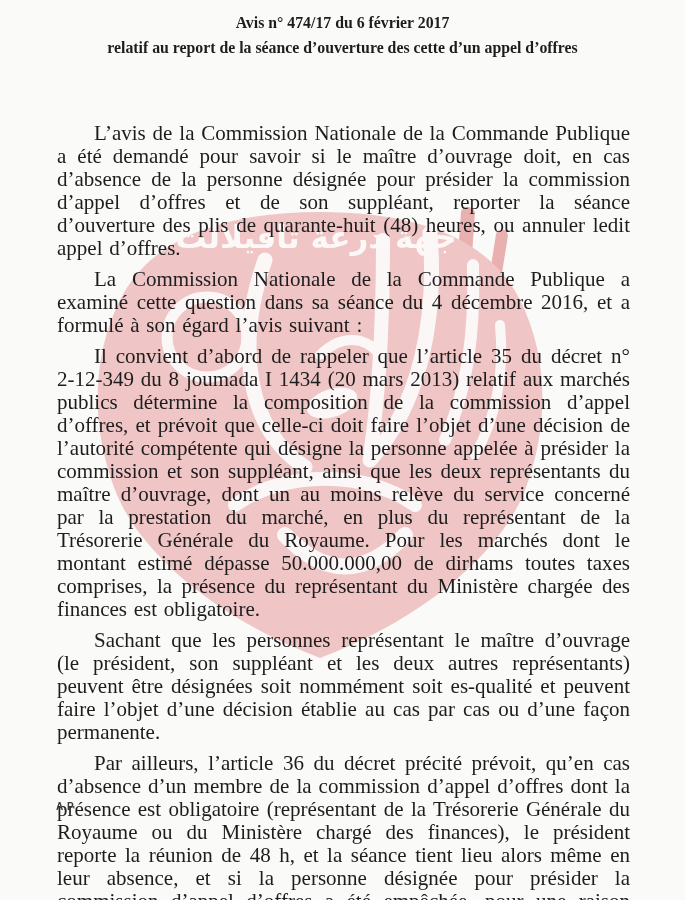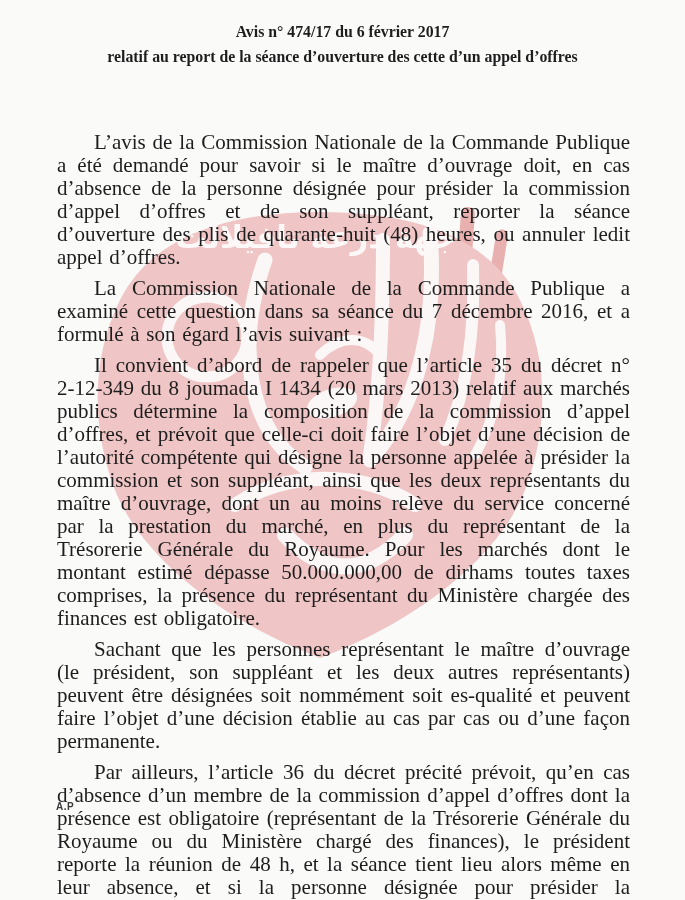--- a/index.html
+++ b/index.html
@@ -41,21 +41,21 @@
     color: #fcf8f8;
     letter-spacing: 1px;
   }
 
   
   .text-layer {
     position: relative;
     z-index: 2;
   }
   .titles {
-    padding-top: 19px;
+    padding-top: 10px;
     text-align: center;
     font-weight: bold;
     font-size: 15.8px;
     line-height: 25px;
   }
   .content {
     margin: 62px 55px 0 57px;
     font-size: 21px;
     line-height: 23px;
     text-align: justify;
@@ -111,21 +111,21 @@
     <div class="watermark-arabic">جهة درعة تافيلالت</div>
   </div>
 
   <div class="text-layer">
     <div class="titles">
       <div>Avis n° 474/17 du 6 février 2017</div>
       <div>relatif au report de la séance d’ouverture des cette d’un appel d’offres</div>
     </div>
     <div class="content">
       <p>L’avis de la Commission Nationale de la Commande Publique a été demandé pour savoir si le maître d’ouvrage doit, en cas d’absence de la personne désignée pour présider la commission d’appel d’offres et de son suppléant, reporter la séance d’ouverture des plis de quarante-huit (48) heures, ou annuler ledit appel d’offres.</p>
-      <p>La Commission Nationale de la Commande Publique a examiné cette question dans sa séance du 7 décembre 2016, et a formulé à son égard l’avis suivant :</p>
+      <p>La Commission Nationale de la Commande Publique a examiné cette question dans sa séance du 4 décembre 2016, et a formulé à son égard l’avis suivant :</p>
       <p>Il convient d’abord de rappeler que l’article 35 du décret n° 2-12-349 du 8 joumada I 1434 (20 mars 2013) relatif aux marchés publics détermine la composition de la commission d’appel d’offres, et prévoit que celle-ci doit faire l’objet d’une décision de l’autorité compétente qui désigne la personne appelée à présider la commission et son suppléant, ainsi que les deux représentants du maître d’ouvrage, dont un au moins relève du service concerné par la prestation du marché, en plus du représentant de la Trésorerie Générale du Royaume. Pour les marchés dont le montant estimé dépasse 50.000.000,00 de dirhams toutes taxes comprises, la présence du représentant du Ministère chargée des finances est obligatoire.</p>
       <p>Sachant que les personnes représentant le maître d’ouvrage (le président, son suppléant et les deux autres représentants) peuvent être désignées soit nommément soit es-qualité et peuvent faire l’objet d’une décision établie au cas par cas ou d’une façon permanente.</p>
       <p>Par ailleurs, l’article 36 du décret précité prévoit, qu’en cas d’absence d’un membre de la commission d’appel d’offres dont la présence est obligatoire (représentant de la Trésorerie Générale du Royaume ou du Ministère chargé des finances), le président reporte la réunion de 48 h, et la séance tient lieu alors même en leur absence, et si la personne désignée pour présider la commission d’appel d’offres a été empêchée, pour une raison quelconque, son suppléant le remplace sans possibilité de report de la séance.</p>
     </div>
   </div>
 
   <div class="footer-initials">A.P</div>
 </div>
 
 </body></html>

